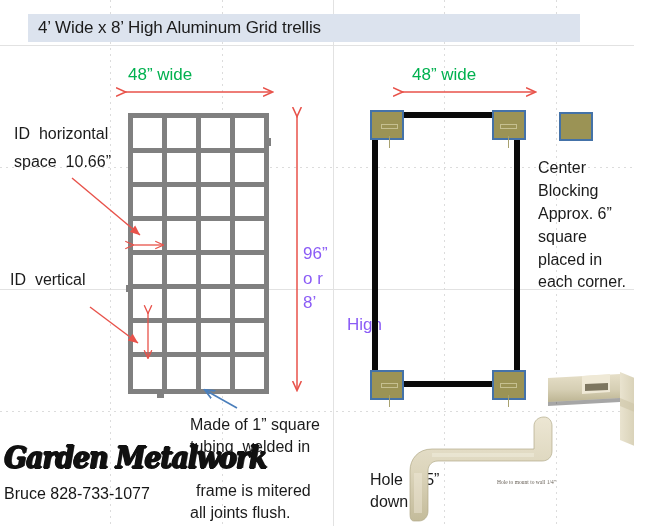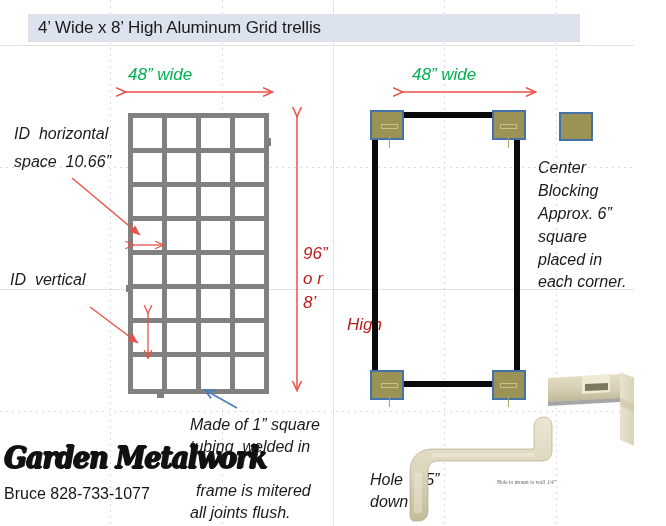--- a/index.html
+++ b/index.html
@@ -55,24 +55,23 @@
     letter-spacing: -0.1px;
     white-space: nowrap;
   }
 
   
   .txt {
     position: absolute;
     white-space: pre;
     color: #1b1b1b;
     line-height: 1.30;
-    font-style: italic;
   }
   .txt-green { color: #00b14f; }
-  .txt-red   { color: #b91c1c; }
+  .txt-red   { color: #8b5cf6; }
 
   
   #trellis {
     position: absolute;
     left: 128px; top: 113px;
     width: 141px; height: 281px;
     box-sizing: border-box;
     border: 5px solid #808080;
     background: #ffffff;
   }

